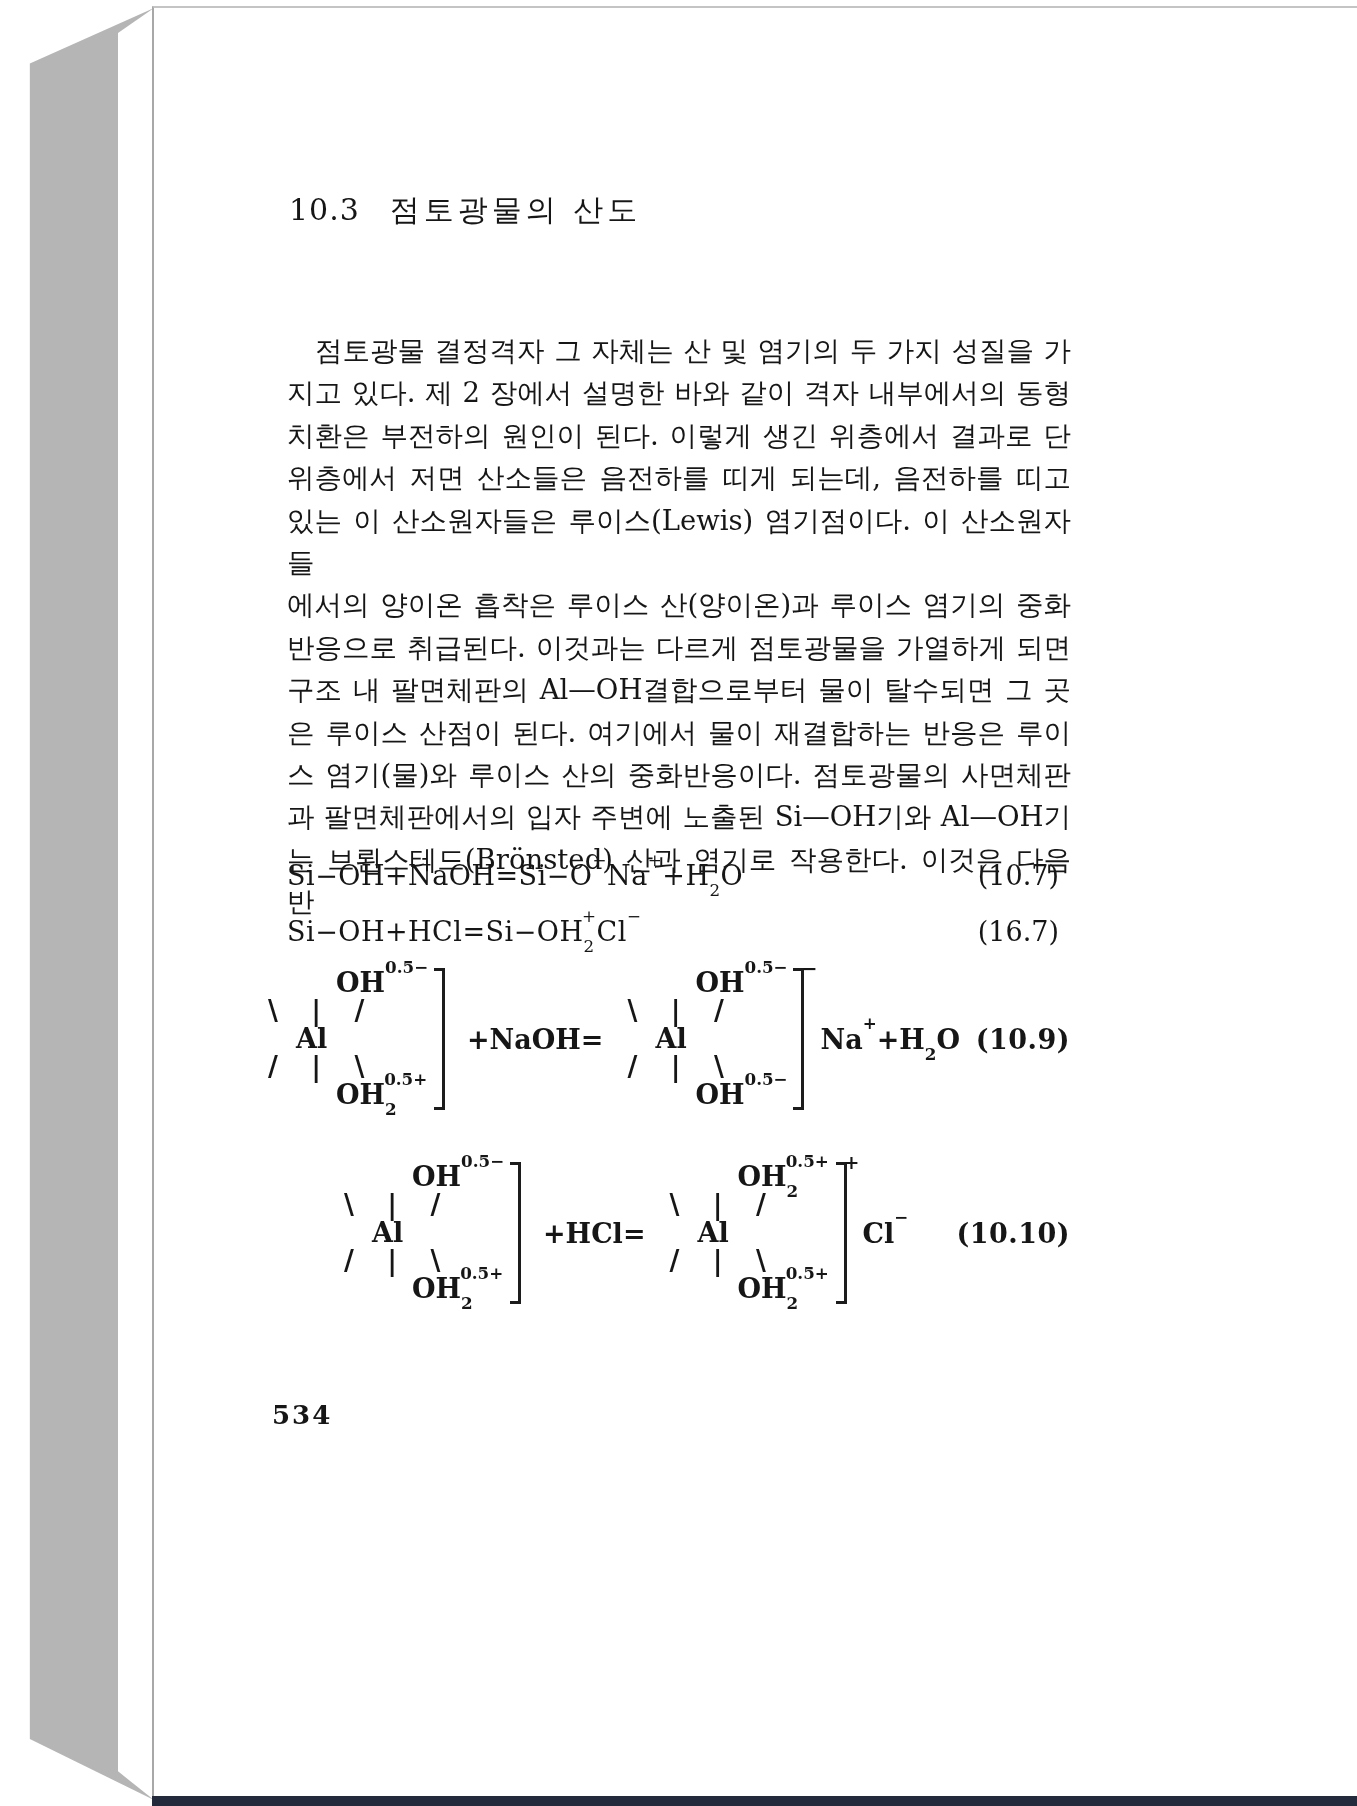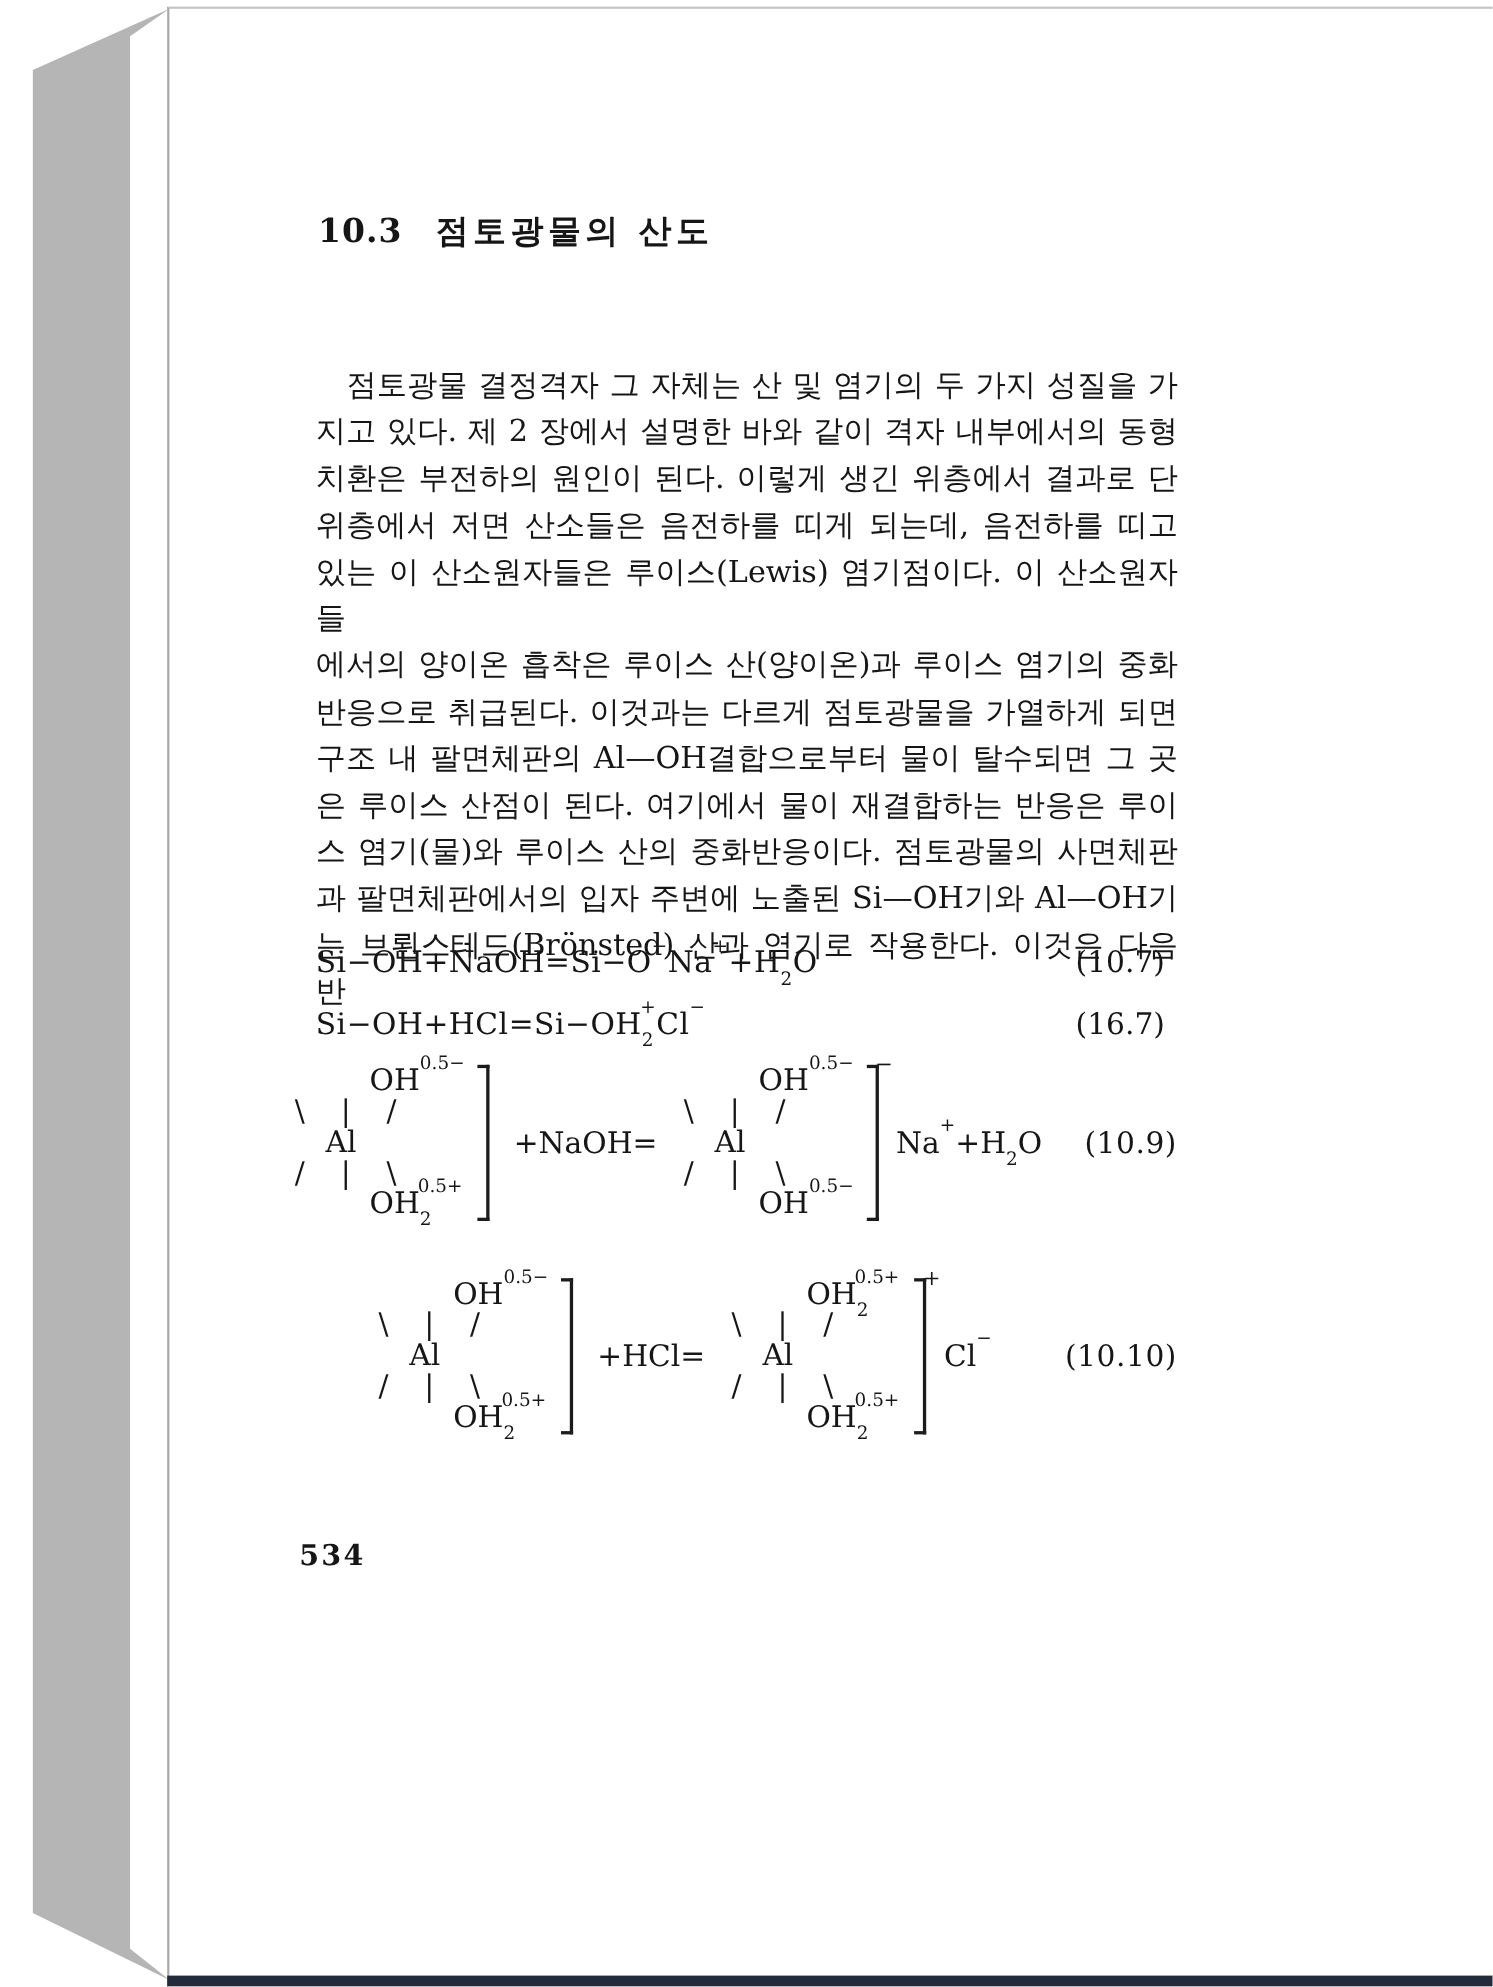--- a/index.html
+++ b/index.html
@@ -24,21 +24,21 @@
     background:#ffffff;border-left:2px solid #a8a8a8;border-top:2px solid #c4c4c4;
     box-sizing:border-box;
   }
   .bottom-band{
     position:absolute;left:152px;bottom:0;width:1205px;height:10px;
     background:#222a3c;
   }
   
   .heading{
     position:absolute;left:289px;top:190px;font-size:30px;
-    font-weight:700;letter-spacing:1px;white-space:nowrap;
+    font-weight:400;letter-spacing:1px;white-space:nowrap;
   }
   .heading .htitle{margin-left:30px;letter-spacing:4px;}
   
   .paragraph{
     position:absolute;left:287px;top:281px;width:784px;
     font-size:27.5px;line-height:42.4px;margin-top:48px;
   }
   .jline{text-align:justify;text-align-last:justify;}
   .jline.indent{text-indent:28px;}
   .jline.last{text-align-last:left;}
@@ -46,21 +46,21 @@
   .eq-line{
     position:absolute;left:287px;width:784px;
     font-size:27px;letter-spacing:0.5px;
   }
   .eq-line .num{position:absolute;right:12px;top:0;letter-spacing:0;}
   sup{font-size:0.62em;position:relative;top:-0.55em;line-height:0;}
   sub{font-size:0.62em;position:relative;top:0.28em;line-height:0;}
   sub + sup{margin-left:-0.75em;}
   
   .struct-row{
-    position:absolute;display:flex;align-items:center;font-size:27px;
+    position:absolute;display:flex;align-items:center;font-size:27px;font-weight:bold;
   }
   #eq9{left:262px;top:968px;width:808px;}
   #eq10{left:338px;top:1162px;width:732px;}
   .al-unit{display:flex;flex-direction:column;width:168px;}
   .fr{height:28px;line-height:28px;white-space:pre;}
   .oh-row{padding-left:74px;}
   .bond-row{padding-left:6px;letter-spacing:12px;}
   .al-row{padding-left:34px;}
   .rbracket{
     width:11px;height:142px;box-sizing:border-box;position:relative;margin-left:4px;

